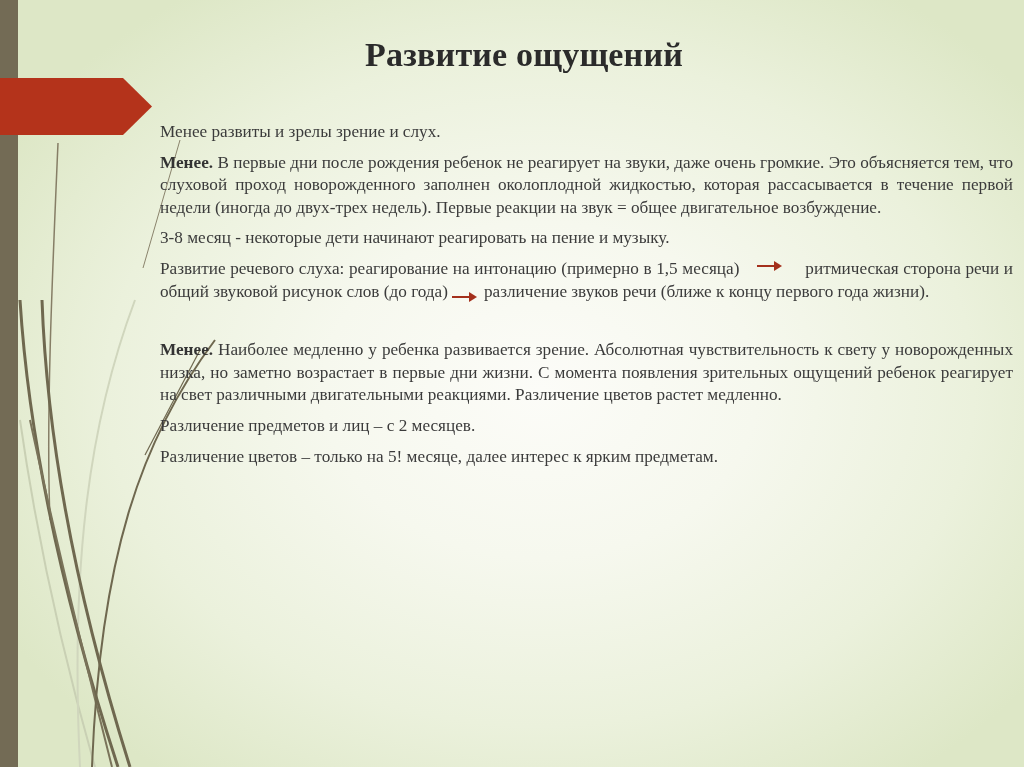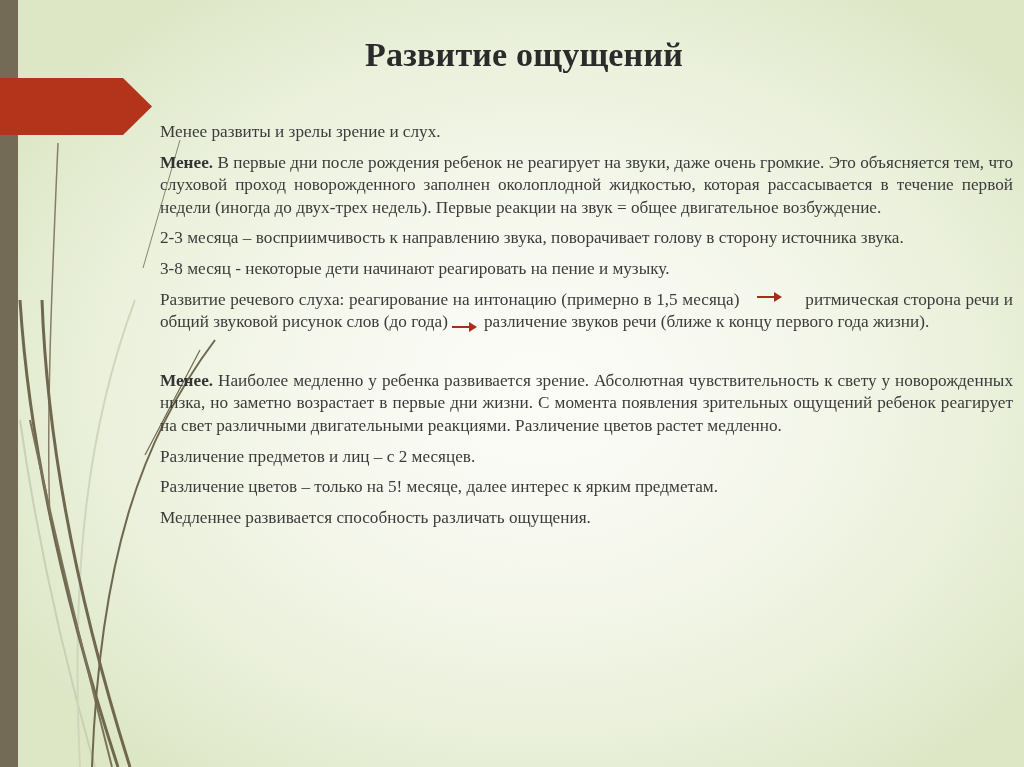--- a/index.html
+++ b/index.html
@@ -106,28 +106,26 @@
 
 <div class="banner"></div>
 
 <h1 class="title" style="margin:0;padding-left:12px;">Развитие ощущений</h1>
 
 <div class="content">
   <p>Менее развиты и зрелы зрение и слух.</p>
 
   <p><b>Менее.</b><span> В первые дни после рождения ребенок не реагирует на звуки, даже очень громкие. Это объясняется тем, что слуховой проход новорожденного заполнен околоплодной жидкостью, которая рассасывается в течение первой недели (иногда до двух-трех недель). Первые реакции на звук = общее двигательное возбуждение.</span></p>
 
-  <p>2-3 месяца – восприимчивость к направлению звука, поворачивает голову в сторону источника звука.</p>
 
   <p>3-8 месяц - некоторые дети начинают реагировать на пение и музыку.</p>
 
   <p><span>Развитие речевого слуха: реагирование на интонацию (примерно в 1,5 месяца)</span><span class="arrow a1"></span><span>ритмическая сторона речи и общий звуковой рисунок слов (до года)</span><span class="arrow a2"></span><span>различение звуков речи (ближе к концу первого года жизни).</span></p>
 
   <p class="gap"><b>Менее.</b><span> Наиболее медленно у ребенка развивается зрение. Абсолютная чувствительность к свету у новорожденных низка, но заметно возрастает в первые дни жизни. С момента появления зрительных ощущений ребенок реагирует на свет различными двигательными реакциями. Различение цветов растет медленно.</span></p>
 
   <p>Различение предметов и лиц – с 2 месяцев.</p>
 
 
   <p>Различение цветов – только на 5! месяце, далее интерес к ярким предметам.</p>
 
 
-  <p>Медленнее развивается способность различать ощущения.</p>
 </div>
 
 </body></html>

